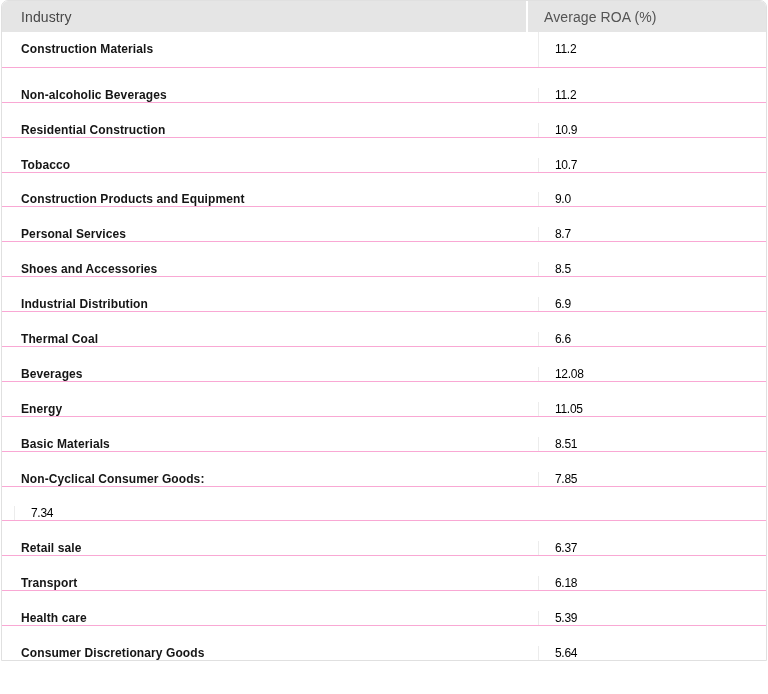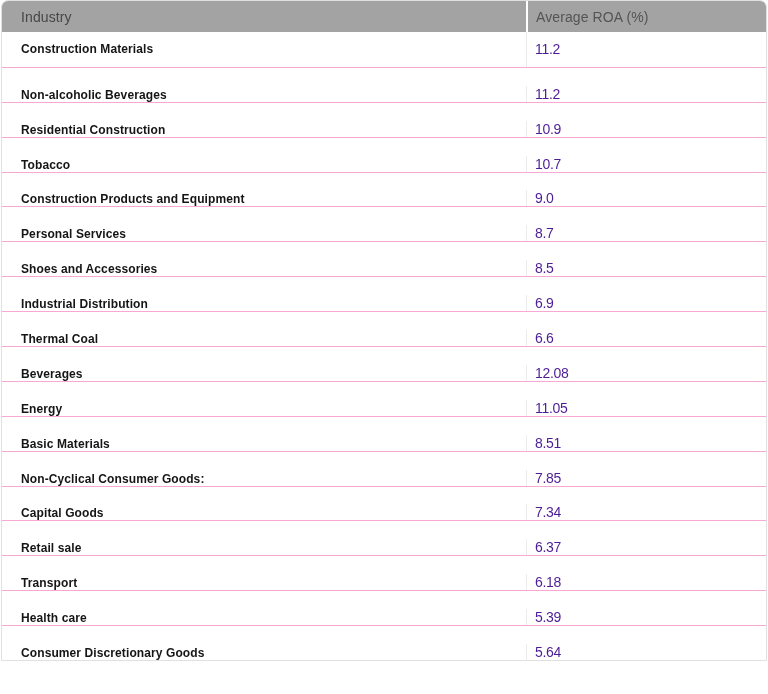--- a/index.html
+++ b/index.html
@@ -13,36 +13,36 @@
     width: 766px;
     margin-left: 1px;
     border: 1px solid #e0e0e0;
     border-radius: 7px 7px 0 0;
     overflow: hidden;
     background: #ffffff;
   }
   .thead {
     display: flex;
     height: 31px;
-    background: #a3a3a3;
+    background: #e5e5e5;
     align-items: center;
   }
   .th {
     font-size: 14px;
     color: #474747;
     letter-spacing: 0.1px;
   }
   .col1 {
     width: 524px;
     padding-left: 19px;
     flex-shrink: 0;
   }
   .col2 {
     flex: 1;
-    padding-left: 8px;
+    padding-left: 16px;
   }
   .thead .col2 {
     border-left: 2px solid #ffffff;
     align-self: stretch;
     display: flex;
     align-items: center;
     color: #545454;
   }
   .trow {
     display: flex;
@@ -57,24 +57,25 @@
   }
   .td.col2 { border-left: 1px solid #ececec; }
   .label {
     font-size: 12px;
     font-weight: 700;
     color: #151515;
     letter-spacing: 0.1px;
     white-space: nowrap;
   }
   .value {
-    font-size: 14px;
+    font-size: 12px;
     font-weight: 400;
-    color: #4c1d95;
+    color: #000000;
     letter-spacing: -0.3px;
+    margin-left: 12px;
   }
 </style>
 </head>
 <body>
 
 <div class="table">
 
   <div class="thead">
     <div class="th col1">Industry</div>
     <div class="th col2">Average ROA (%)</div>
@@ -126,21 +127,20 @@
   </div>
   <div class="trow">
     <div class="td col1 label">Basic Materials</div>
     <div class="td col2 value">8.51</div>
   </div>
   <div class="trow">
     <div class="td col1 label">Non-Cyclical Consumer Goods:</div>
     <div class="td col2 value">7.85</div>
   </div>
   <div class="trow">
-    <div class="td col1 label">Capital Goods</div>
     <div class="td col2 value">7.34</div>
   </div>
   <div class="trow">
     <div class="td col1 label">Retail sale</div>
     <div class="td col2 value">6.37</div>
   </div>
   <div class="trow">
     <div class="td col1 label">Transport</div>
     <div class="td col2 value">6.18</div>
   </div>

